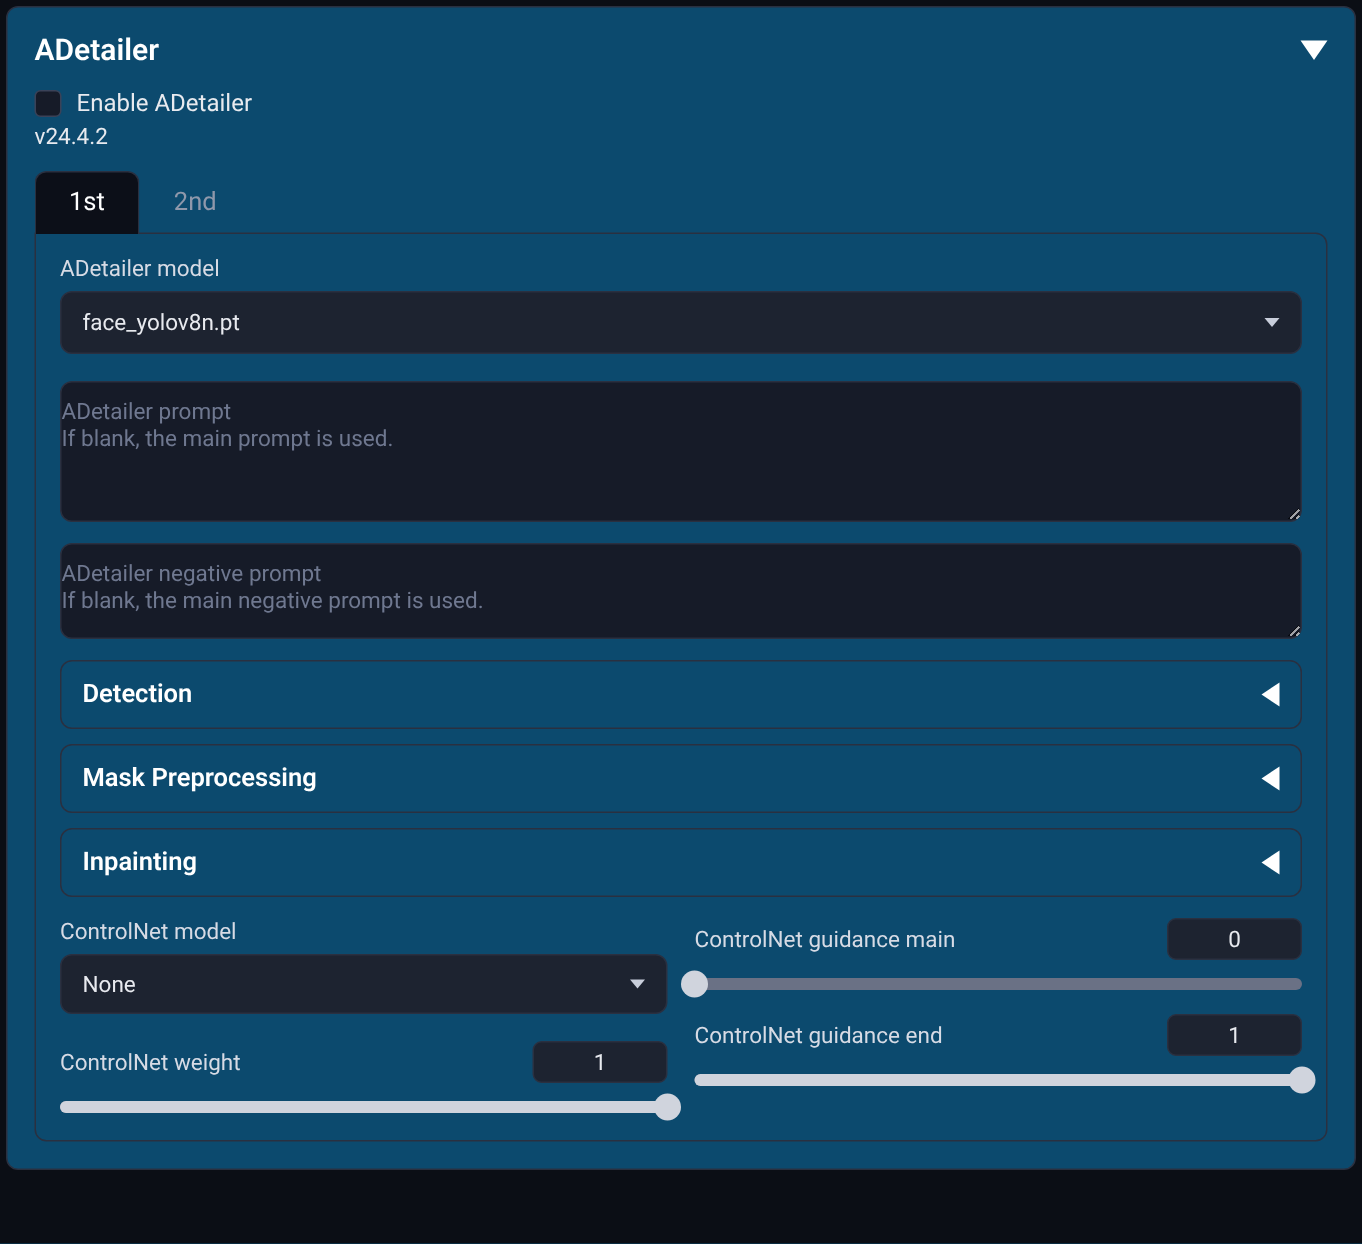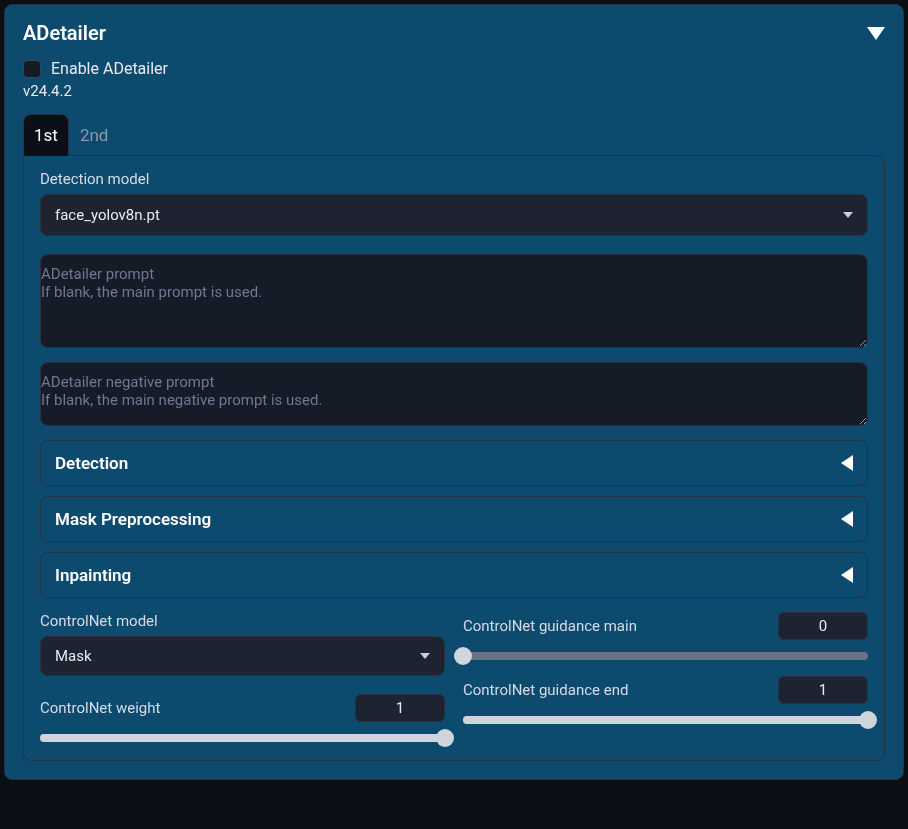--- a/index.html
+++ b/index.html
@@ -59,21 +59,21 @@
   color: #e8eaef;
   margin-bottom: 14px;
 }
 .tabs {
   display: flex;
   gap: 0;
   position: relative;
   z-index: 2;
 }
 .tab {
-  padding: 10px 10px;
+  padding: 10px 22px;
   font-size: 17px;
   cursor: pointer;
   color: #8f98ab;
   border: 1px solid transparent;
   border-bottom: none;
   border-radius: 8px 8px 0 0;
   position: relative;
 }
 .tab.active {
   color: #ffffff;
@@ -225,21 +225,21 @@
     <div class="enable-label">Enable ADetailer</div>
   </div>
   <div class="version">v24.4.2</div>
 
   <div class="tabs">
     <div class="tab active">1st</div>
     <div class="tab">2nd</div>
   </div>
 
   <div class="tab-content">
-    <label class="field-label">Detection model</label>
+    <label class="field-label">ADetailer model</label>
     <div class="select">
       <span>face_yolov8n.pt</span>
       <span class="caret-down"></span>
     </div>
 
     <textarea class="textarea ta1" placeholder="ADetailer prompt
 If blank, the main prompt is used." style=""></textarea>
     <textarea class="textarea ta2" placeholder="ADetailer negative prompt
 If blank, the main negative prompt is used." style=""></textarea>
 
@@ -254,21 +254,21 @@
     <div class="accordion">
       <span class="accordion-title">Inpainting</span>
       <span class="tri-left"></span>
     </div>
 
     <div class="cn-grid">
       <div class="cn-left">
         <div class="block1">
           <label class="field-label">ControlNet model</label>
           <div class="select-sm">
-            <span>Mask</span>
+            <span>None</span>
             <span class="caret-down"></span>
           </div>
         </div>
         <div class="block2">
           <div class="label-row">
             <label class="field-label" style="margin:0">ControlNet weight</label>
             <div class="num-box">1</div>
           </div>
           <div class="slider">
             <div class="slider-fill" style="width:100%"></div>

